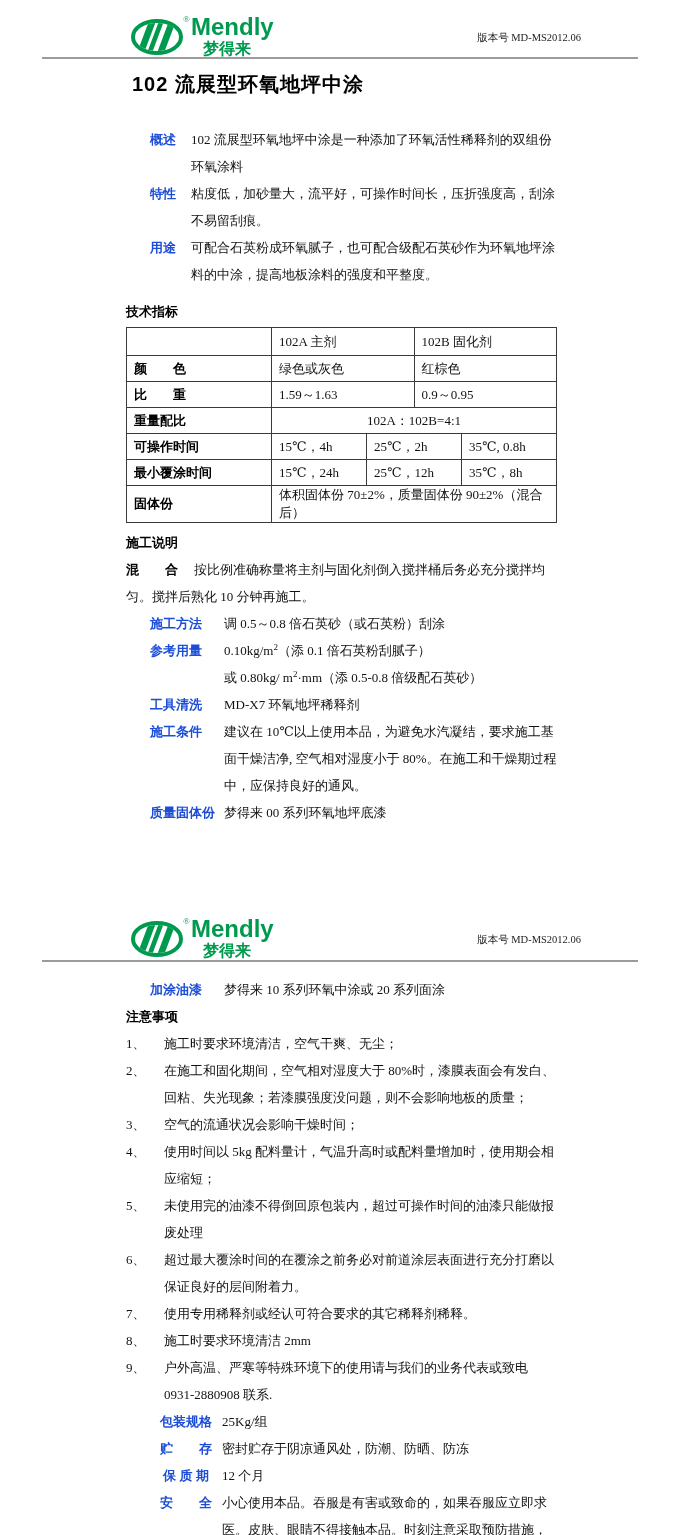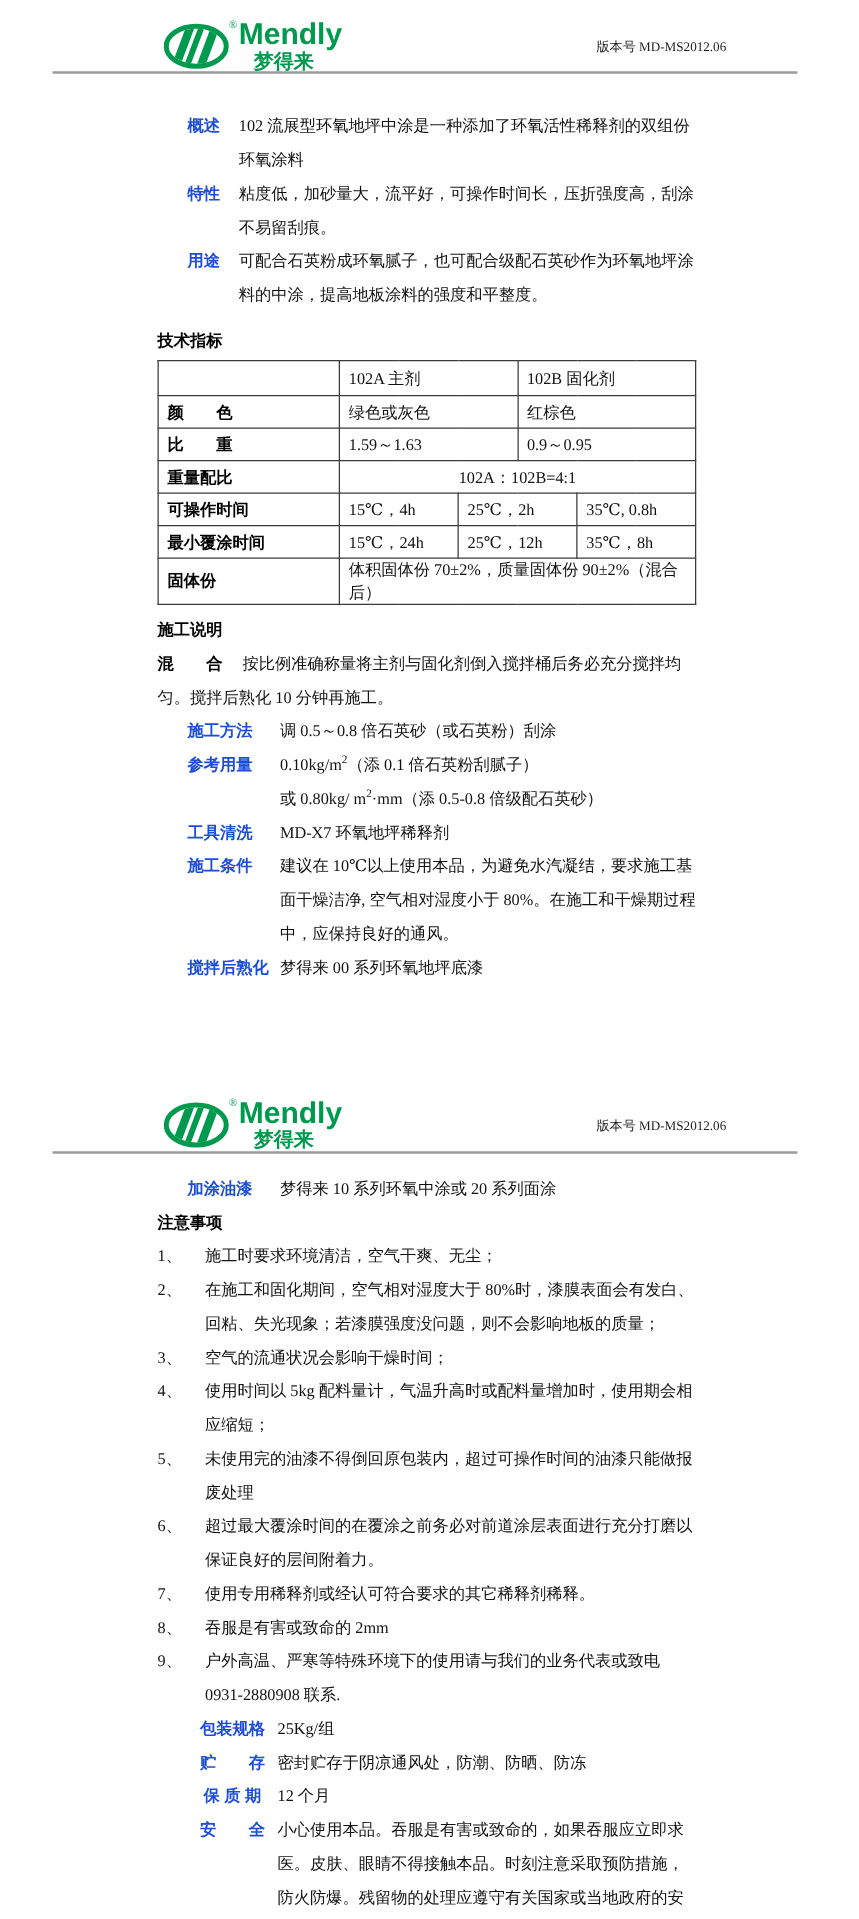--- a/index.html
+++ b/index.html
@@ -82,20 +82,21 @@
         </g>
         <text x="52" y="11" font-size="9" fill="#009a4e">®</text>
         <text x="60" y="24" font-family="Liberation Sans, sans-serif" font-weight="bold" font-size="24" fill="#009a4e">Mendly</text>
         <text x="72" y="43" font-family="Liberation Sans, sans-serif" font-weight="bold" font-size="16" fill="#009a4e">梦得来</text>
       </svg>
     </div>
     <div class="version">版本号 MD-MS2012.06</div>
   </div>
   <hr class="header-rule">
 
+  <h1 class="doc-title">102 流展型环氧地坪中涂</h1>
 
   <div class="content">
     <div class="intro-sec">
       <div class="kv">
         <span class="k">概述</span>
         <span class="v">102 流展型环氧地坪中涂是一种添加了环氧活性稀释剂的双组份环氧涂料</span>
       </div>
       <div class="kv">
         <span class="k">特性</span>
         <span class="v">粘度低，加砂量大，流平好，可操作时间长，压折强度高，刮涂不易留刮痕。</span>
@@ -175,21 +176,21 @@
       <span class="k">工具清洗</span>
       <span class="v">MD-X7 环氧地坪稀释剂</span>
     </div>
 
     <div class="kv wide">
       <span class="k">施工条件</span>
       <span class="v">建议在 10℃以上使用本品，为避免水汽凝结，要求施工基面干燥洁净, 空气相对湿度小于 80%。在施工和干燥期过程中，应保持良好的通风。</span>
     </div>
 
     <div class="kv wide">
-      <span class="k">搅拌后熟化</span>
+      <span class="k">质量固体份</span>
       <span class="v">梦得来 00 系列环氧地坪底漆</span>
     </div>
   </div>
 </div>
 
 <div class="page-gap"></div>
 
 <div>
 
   <div class="page-header second">
@@ -247,21 +248,21 @@
       <div class="note-row">
         <span class="note-num">6、</span>
         <span class="note-text">超过最大覆涂时间的在覆涂之前务必对前道涂层表面进行充分打磨以保证良好的层间附着力。</span>
       </div>
       <div class="note-row">
         <span class="note-num">7、</span>
         <span class="note-text">使用专用稀释剂或经认可符合要求的其它稀释剂稀释。</span>
       </div>
       <div class="note-row">
         <span class="note-num">8、</span>
-        <span class="note-text">吞服是有害或致命的 2mm</span>
+        <span class="note-text">施工时要求环境清洁 2mm</span>
       </div>
       <div class="note-row">
         <span class="note-num">9、</span>
         <span class="note-text">户外高温、严寒等特殊环境下的使用请与我们的业务代表或致电 0931-2880908 联系.</span>
       </div>
     </div>
 
     <div class="footer-sec">
       <div class="kv">
         <span class="k">包装规格</span>

